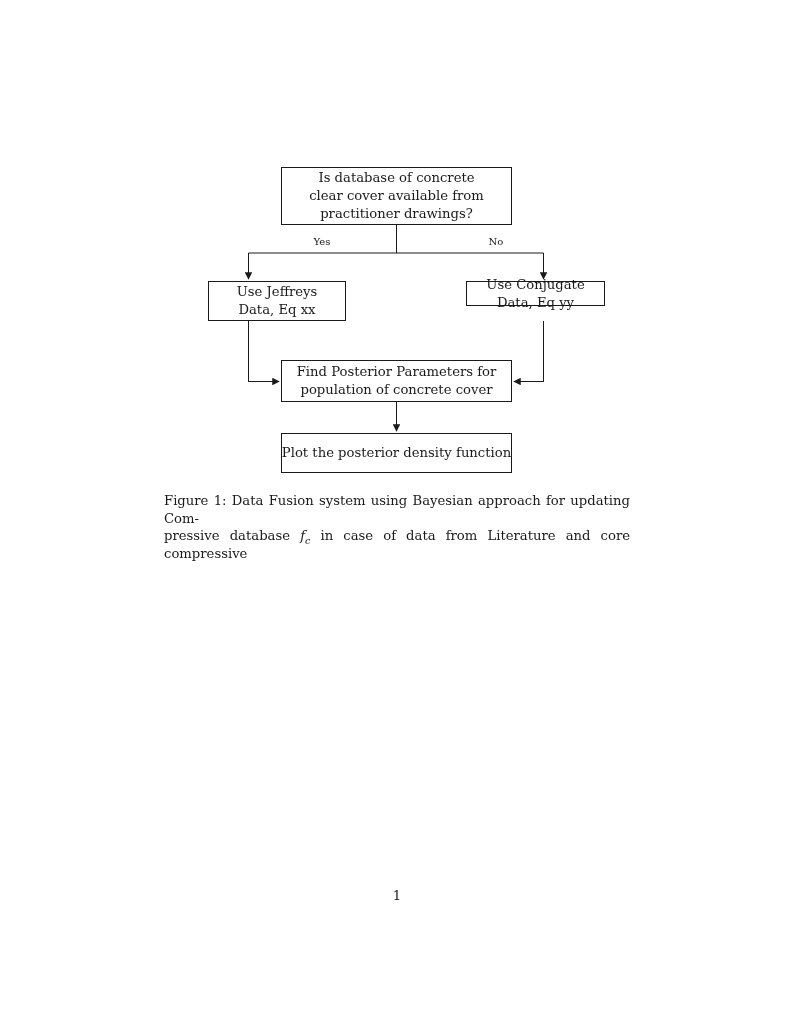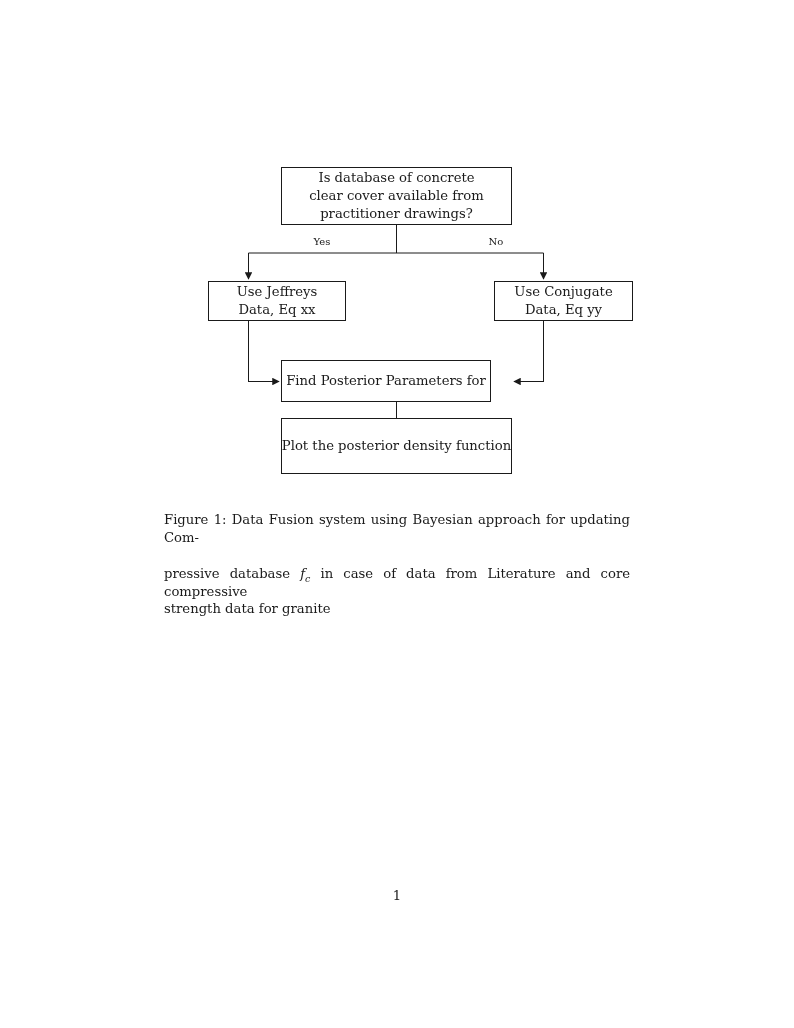--- a/index.html
+++ b/index.html
@@ -26,23 +26,23 @@
     align-items: center;
     justify-content: center;
     text-align: center;
     font-size: 13.2px;
     line-height: 18px;
     color: #1a1a1a;
   }
   .fc-box span { display: block; white-space: nowrap; }
   #box-decision  { left: 281px; top: 167px; width: 231px; height: 58px; }
   #box-jeffreys  { left: 180px; top: 281px; width: 138px; height: 40px; margin-left: 28px; }
-  #box-conjugate { left: 494px; top: 281px; width: 139px; height: 40px; }
-  #box-posterior { left: 281px; top: 360px; width: 210px; height: 42px; }
-  #box-plot      { left: 281px; top: 418px; width: 231px; height: 56px; }
+  #box-conjugate { left: 466px; top: 281px; width: 139px; height: 25px; }
+  #box-posterior { left: 281px; top: 360px; width: 231px; height: 42px; }
+  #box-plot      { left: 281px; top: 433px; width: 231px; height: 40px; }
   .branch-label {
     position: absolute;
     width: 60px;
     text-align: center;
     font-size: 10px;
     line-height: 16px;
     color: #1a1a1a;
   }
   #label-yes { left: 292px; top: 234px; }
   #label-no  { left: 466px; top: 234px; }
@@ -57,21 +57,20 @@
     left: 164px;
     top: 492px;
     width: 466px;
     font-size: 13.2px;
     line-height: 17.5px;
     color: #1a1a1a;
   }
   .caption-line.justified {
     text-align: justify;
     text-align-last: justify;
-    margin-top: 19px;
   }
   .caption i.math {
     font-style: italic;
     font-family: "DejaVu Serif", "Liberation Serif", serif;
   }
   .caption sub.math {
     font-style: italic;
     font-size: 9.5px;
     line-height: 0;
   }
@@ -128,31 +127,31 @@
     <span>Data, Eq xx</span>
   </div>
 
   <div class="fc-box" id="box-conjugate">
     <span>Use Conjugate</span>
     <span>Data, Eq yy</span>
   </div>
 
   <div class="fc-box" id="box-posterior">
     <span>Find Posterior Parameters for</span>
+    <span>population of concrete cover</span>
   </div>
 
   <div class="fc-box" id="box-plot">
     <span>Plot the posterior density function</span>
   </div>
 
   <div class="caption">
     <div class="caption-line justified">Figure 1: Data Fusion system using Bayesian approach for updating Com-</div>
     <div class="caption-line justified">
       <span>pressive database</span>
       <i class="math">f</i><sub class="math">c</sub>
       <span>in case of data from Literature and core compressive</span>
     </div>
-    <div class="caption-line">strength data for granite</div>
   </div>
 
   <div class="page-number">1</div>
 
 </div>
 
 </body></html>

